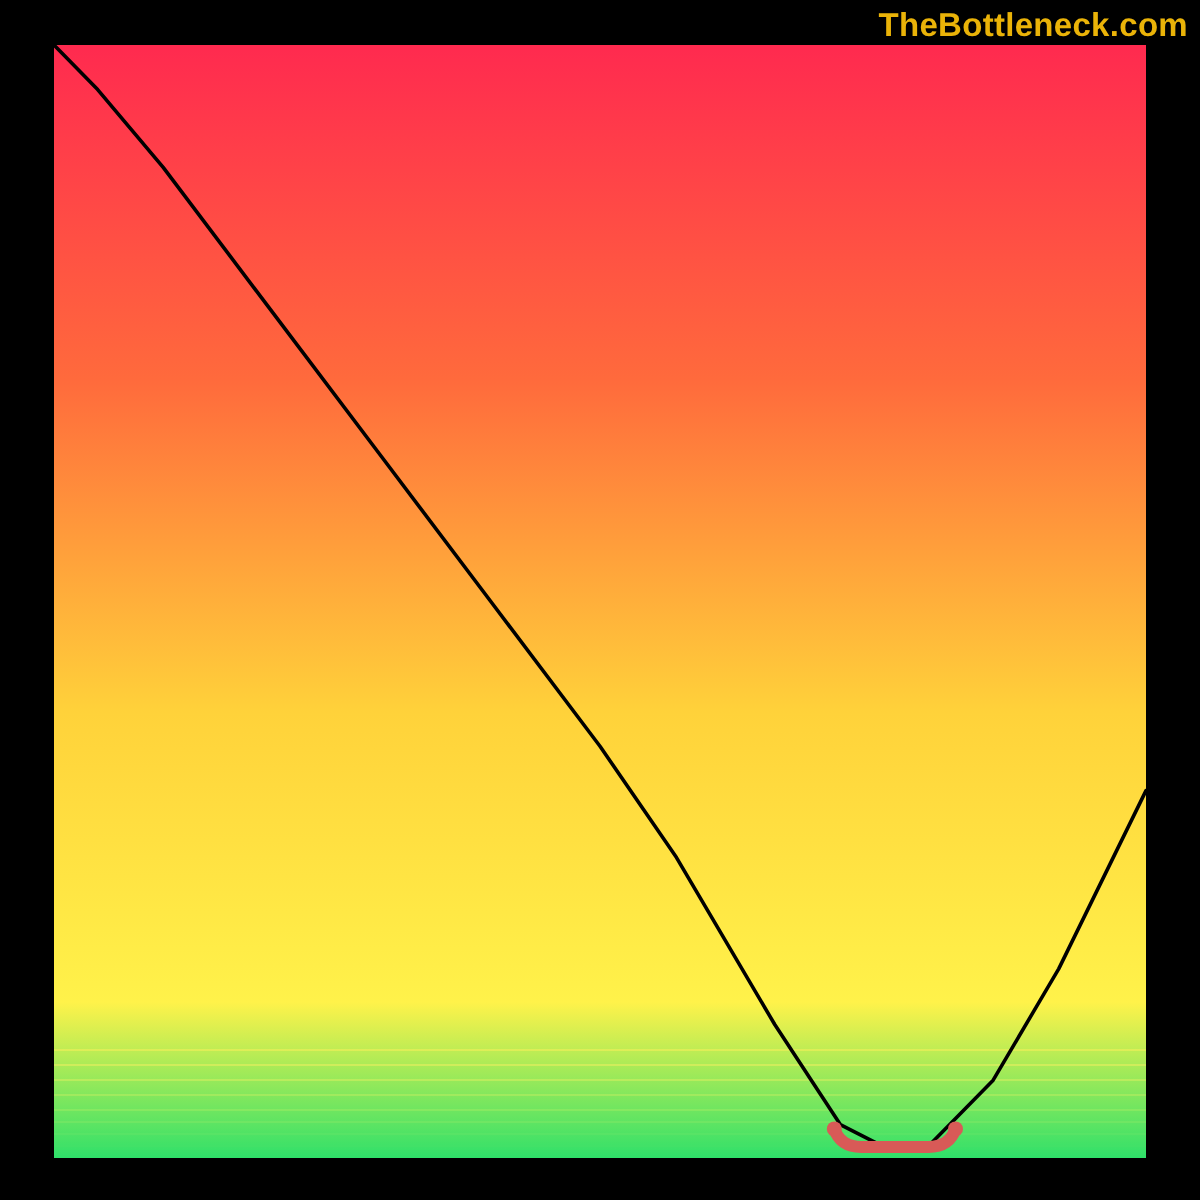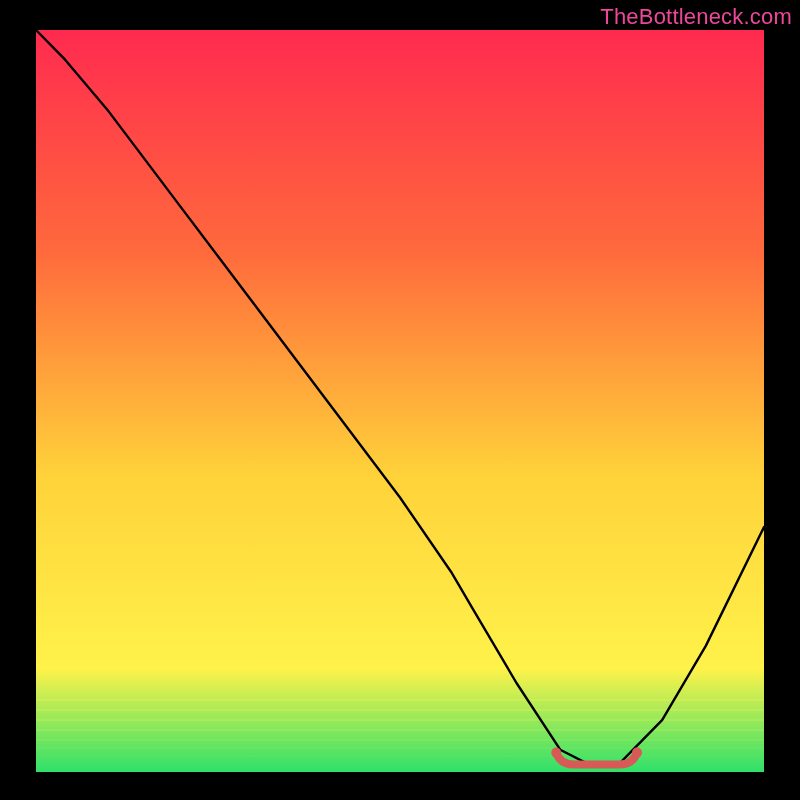--- a/index.html
+++ b/index.html
@@ -14,23 +14,23 @@
   .frame {
     position: relative;
     width: 800px;
     height: 800px;
     background: #000;
   }
   .watermark {
     position: absolute;
     top: 4px;
     right: 8px;
-    color: #ec4899;
+    color: #eab308;
     font-size: 22px;
-    font-weight: 400;
+    font-weight: 700;
     letter-spacing: 0.2px;
     z-index: 10;
   }
   svg {
     position: absolute;
     top: 0;
     left: 0;
   }
 </style>
 </head>

